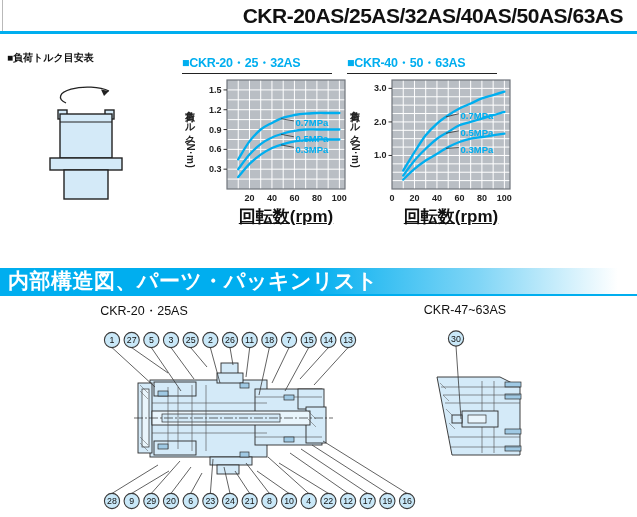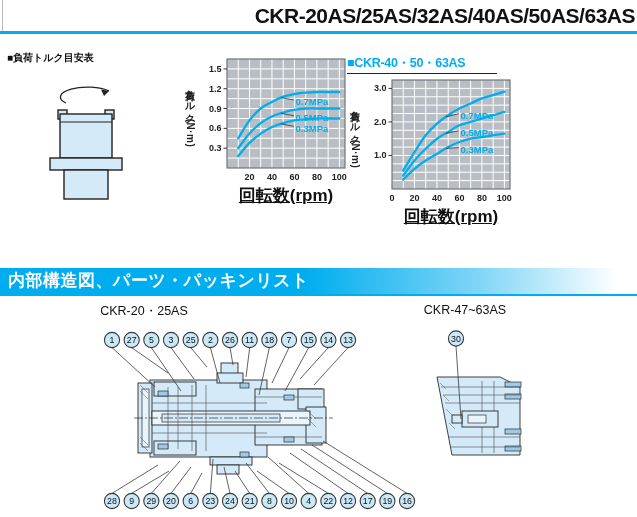--- a/index.html
+++ b/index.html
@@ -7,21 +7,21 @@
   body {
     position: relative;
     background: #ffffff;
     font-family: "Liberation Sans", sans-serif;
     color: #1a1a1a;
     overflow: hidden;
   }
   svg { font-family: "Liberation Sans", sans-serif; }
 
   .page-title {
-    position: absolute; top: 4px; left: 0; right: 2px;
+    position: absolute; top: 4px; left: 0; right: 14px;
     text-align: right;
     font-size: 21px; font-weight: bold; letter-spacing: -0.5px;
     color: #111;
   }
   .title-rule {
     position: absolute; top: 31px; left: 0; width: 637px; height: 3px;
     background: #00AEEF;
   }
   .page-edge-mark {
     position: absolute; top: 0; left: 2px; width: 1px; height: 31px;
@@ -60,21 +60,21 @@
     font-size: 17px; font-weight: bold; color: #111;
     margin-top: -1px;
     text-decoration: underline;
   }
 
   .section-banner {
     position: absolute; top: 268px; left: 0; width: 637px; height: 28px;
     background: linear-gradient(90deg, #00AEEF 0%, #00AEEF 48%, #7fd5f6 75%, #ffffff 97%);
     border-bottom: 2.5px solid #00AEEF;
     color: #ffffff;
-    font-size: 17px; font-weight: bold;
+    font-size: 21px; font-weight: bold;
     line-height: 25px;
     padding-left: 8px;
     letter-spacing: 0.5px;
   }
 
   .diagram-label {
     position: absolute; top: 303px;
     font-size: 12.5px; color: #111; text-align: center;
   }
   #left-diagram-label { left: 69px; width: 150px; }
@@ -103,20 +103,21 @@
     <rect x="12" y="28" width="9" height="9"></rect>
     <rect x="59" y="28" width="9" height="9"></rect>
     <rect x="14" y="32" width="52" height="44"></rect>
     <line x1="14" y1="40" x2="66" y2="40" stroke-width="1"></line>
     <rect x="4" y="76" width="72" height="12"></rect>
     <rect x="18" y="88" width="44" height="29"></rect>
   </g>
 </svg>
 
 <div class="chart-block" id="chart-block-1">
+  <div class="chart-title">■CKR-20・25・32AS</div>
   <div class="chart-row">
     <div class="y-axis-label">負荷トルク(N·m)</div>
     <svg id="chart-svg-0" width="151" height="130" viewBox="0 0 151 130">
         <rect x="30" y="4" width="118" height="109" fill="#b9bec4"></rect>
         <line x1="41.23809523809524" y1="4" x2="41.23809523809524" y2="113" stroke="#ffffff" stroke-width="1"></line>
         <line x1="52.476190476190474" y1="4" x2="52.476190476190474" y2="113" stroke="#ffffff" stroke-width="1"></line>
         <line x1="63.714285714285715" y1="4" x2="63.714285714285715" y2="113" stroke="#ffffff" stroke-width="1"></line>
         <line x1="74.95238095238095" y1="4" x2="74.95238095238095" y2="113" stroke="#ffffff" stroke-width="1"></line>
         <line x1="86.19047619047619" y1="4" x2="86.19047619047619" y2="113" stroke="#ffffff" stroke-width="1"></line>
         <line x1="97.42857142857143" y1="4" x2="97.42857142857143" y2="113" stroke="#ffffff" stroke-width="1"></line>

